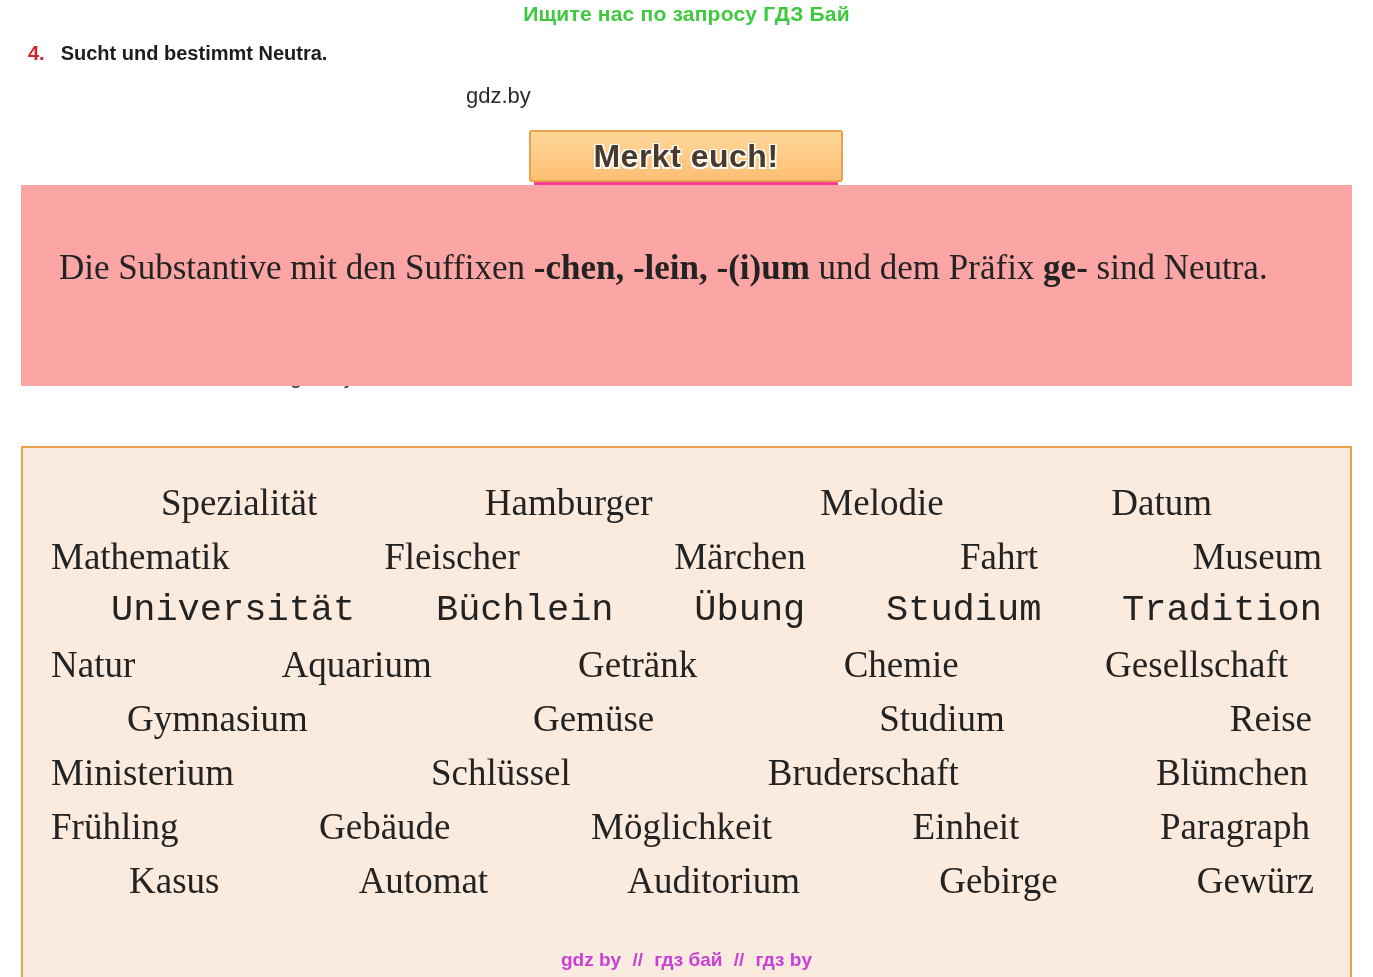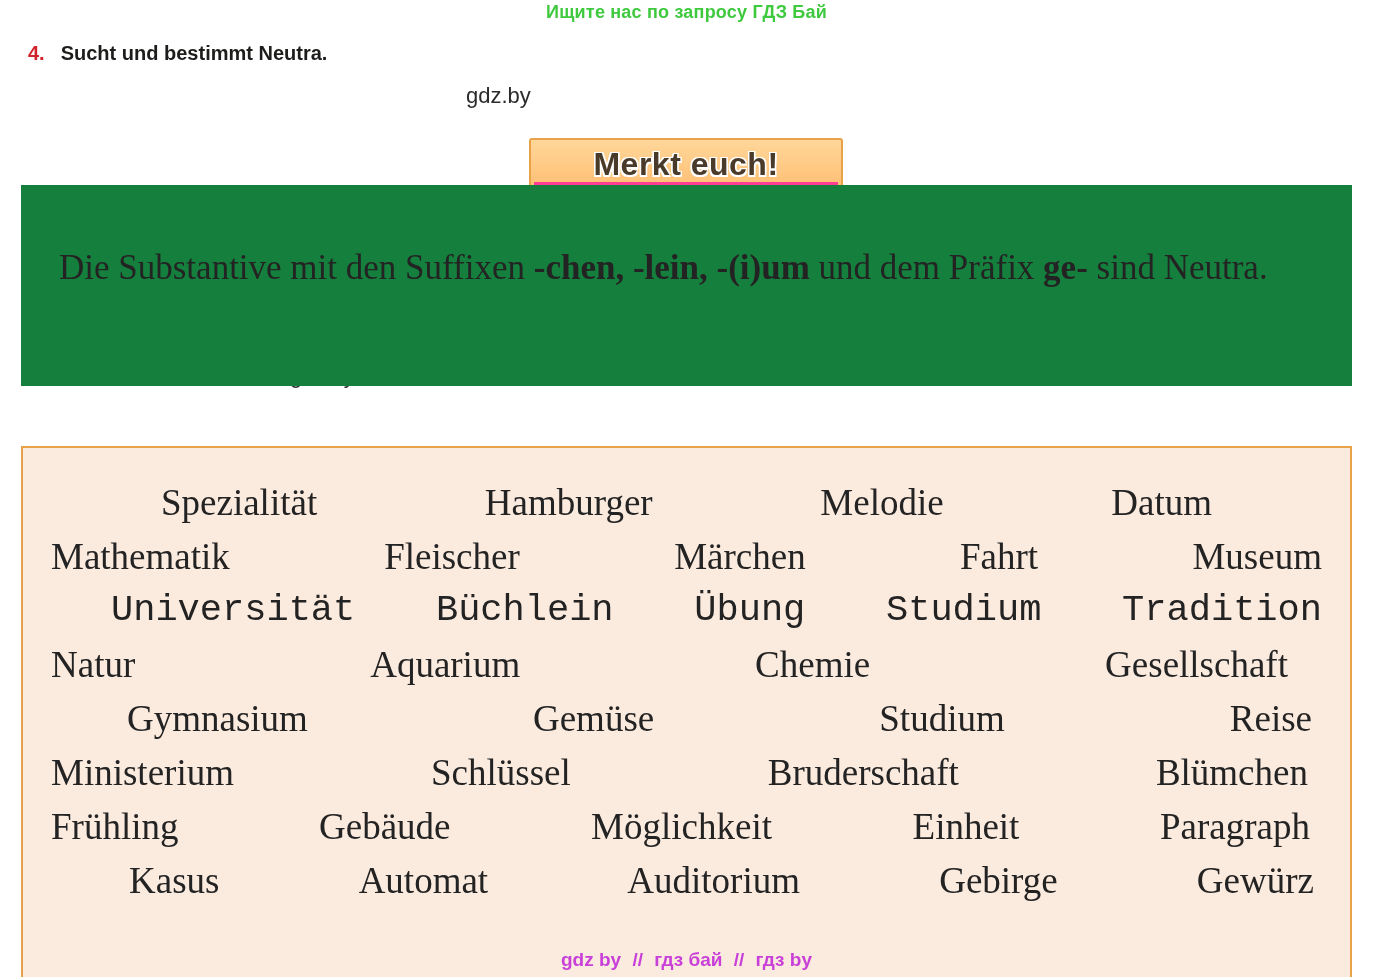--- a/index.html
+++ b/index.html
@@ -16,21 +16,21 @@
   }
 
   
   .top-note {
     position: absolute;
     top: 2px;
     left: 0;
     width: 100%;
     text-align: center;
     color: #3ec93e;
-    font-size: 18px;
+    font-size: 21px;
     font-weight: bold;
     font-family: "Liberation Sans", sans-serif;
     letter-spacing: 0.2px;
   }
 
   
   .task-heading {
     position: absolute;
     top: 42px;
     left: 28px;
@@ -76,21 +76,20 @@
     left: 0;
     width: 314px;
     height: 52px;
     background: linear-gradient(#ffd79a, #ffbf74);
     border: 2px solid #e8a24a;
     border-radius: 3px;
     box-sizing: border-box;
     display: flex;
     align-items: center;
     justify-content: center;
-    margin-top: 8px;
   }
   .badge-text {
     font-size: 32px;
     font-weight: bold;
     color: #4a3a2a;
     font-family: "Liberation Sans", sans-serif;
     text-shadow:
       -1.5px -1.5px 0 #ffffff,
        1.5px -1.5px 0 #ffffff,
       -1.5px  1.5px 0 #ffffff,
@@ -105,21 +104,21 @@
     height: 26px;
   }
 
   
   .rule-box {
     position: absolute;
     top: 185px;
     left: 21px;
     width: 1331px;
     height: 201px;
-    background: #15803d;
+    background: #fca5a5;
     box-sizing: border-box;
   }
   .rule-text {
     position: absolute;
     top: 58px;
     left: 38px;
     width: 1270px;
     font-family: "Liberation Serif", serif;
     font-size: 35px;
     line-height: 1.42;
@@ -225,20 +224,21 @@
       <span class="w">Universität</span>
       <span class="w">Büchlein</span>
       <span class="w">Übung</span>
       <span class="w">Studium</span>
       <span class="w">Tradition</span>
     </div>
 
     <div class="word-row spread" style="padding-right:34px;">
       <span class="w">Natur</span>
       <span class="w">Aquarium</span>
+      <span class="w">Getränk</span>
       <span class="w">Chemie</span>
       <span class="w">Gesellschaft</span>
     </div>
 
     <div class="word-row spread" style="padding-left:76px;padding-right:10px;">
       <span class="w">Gymnasium</span>
       <span class="w">Gemüse</span>
       <span class="w">Studium</span>
       <span class="w">Reise</span>
     </div>

